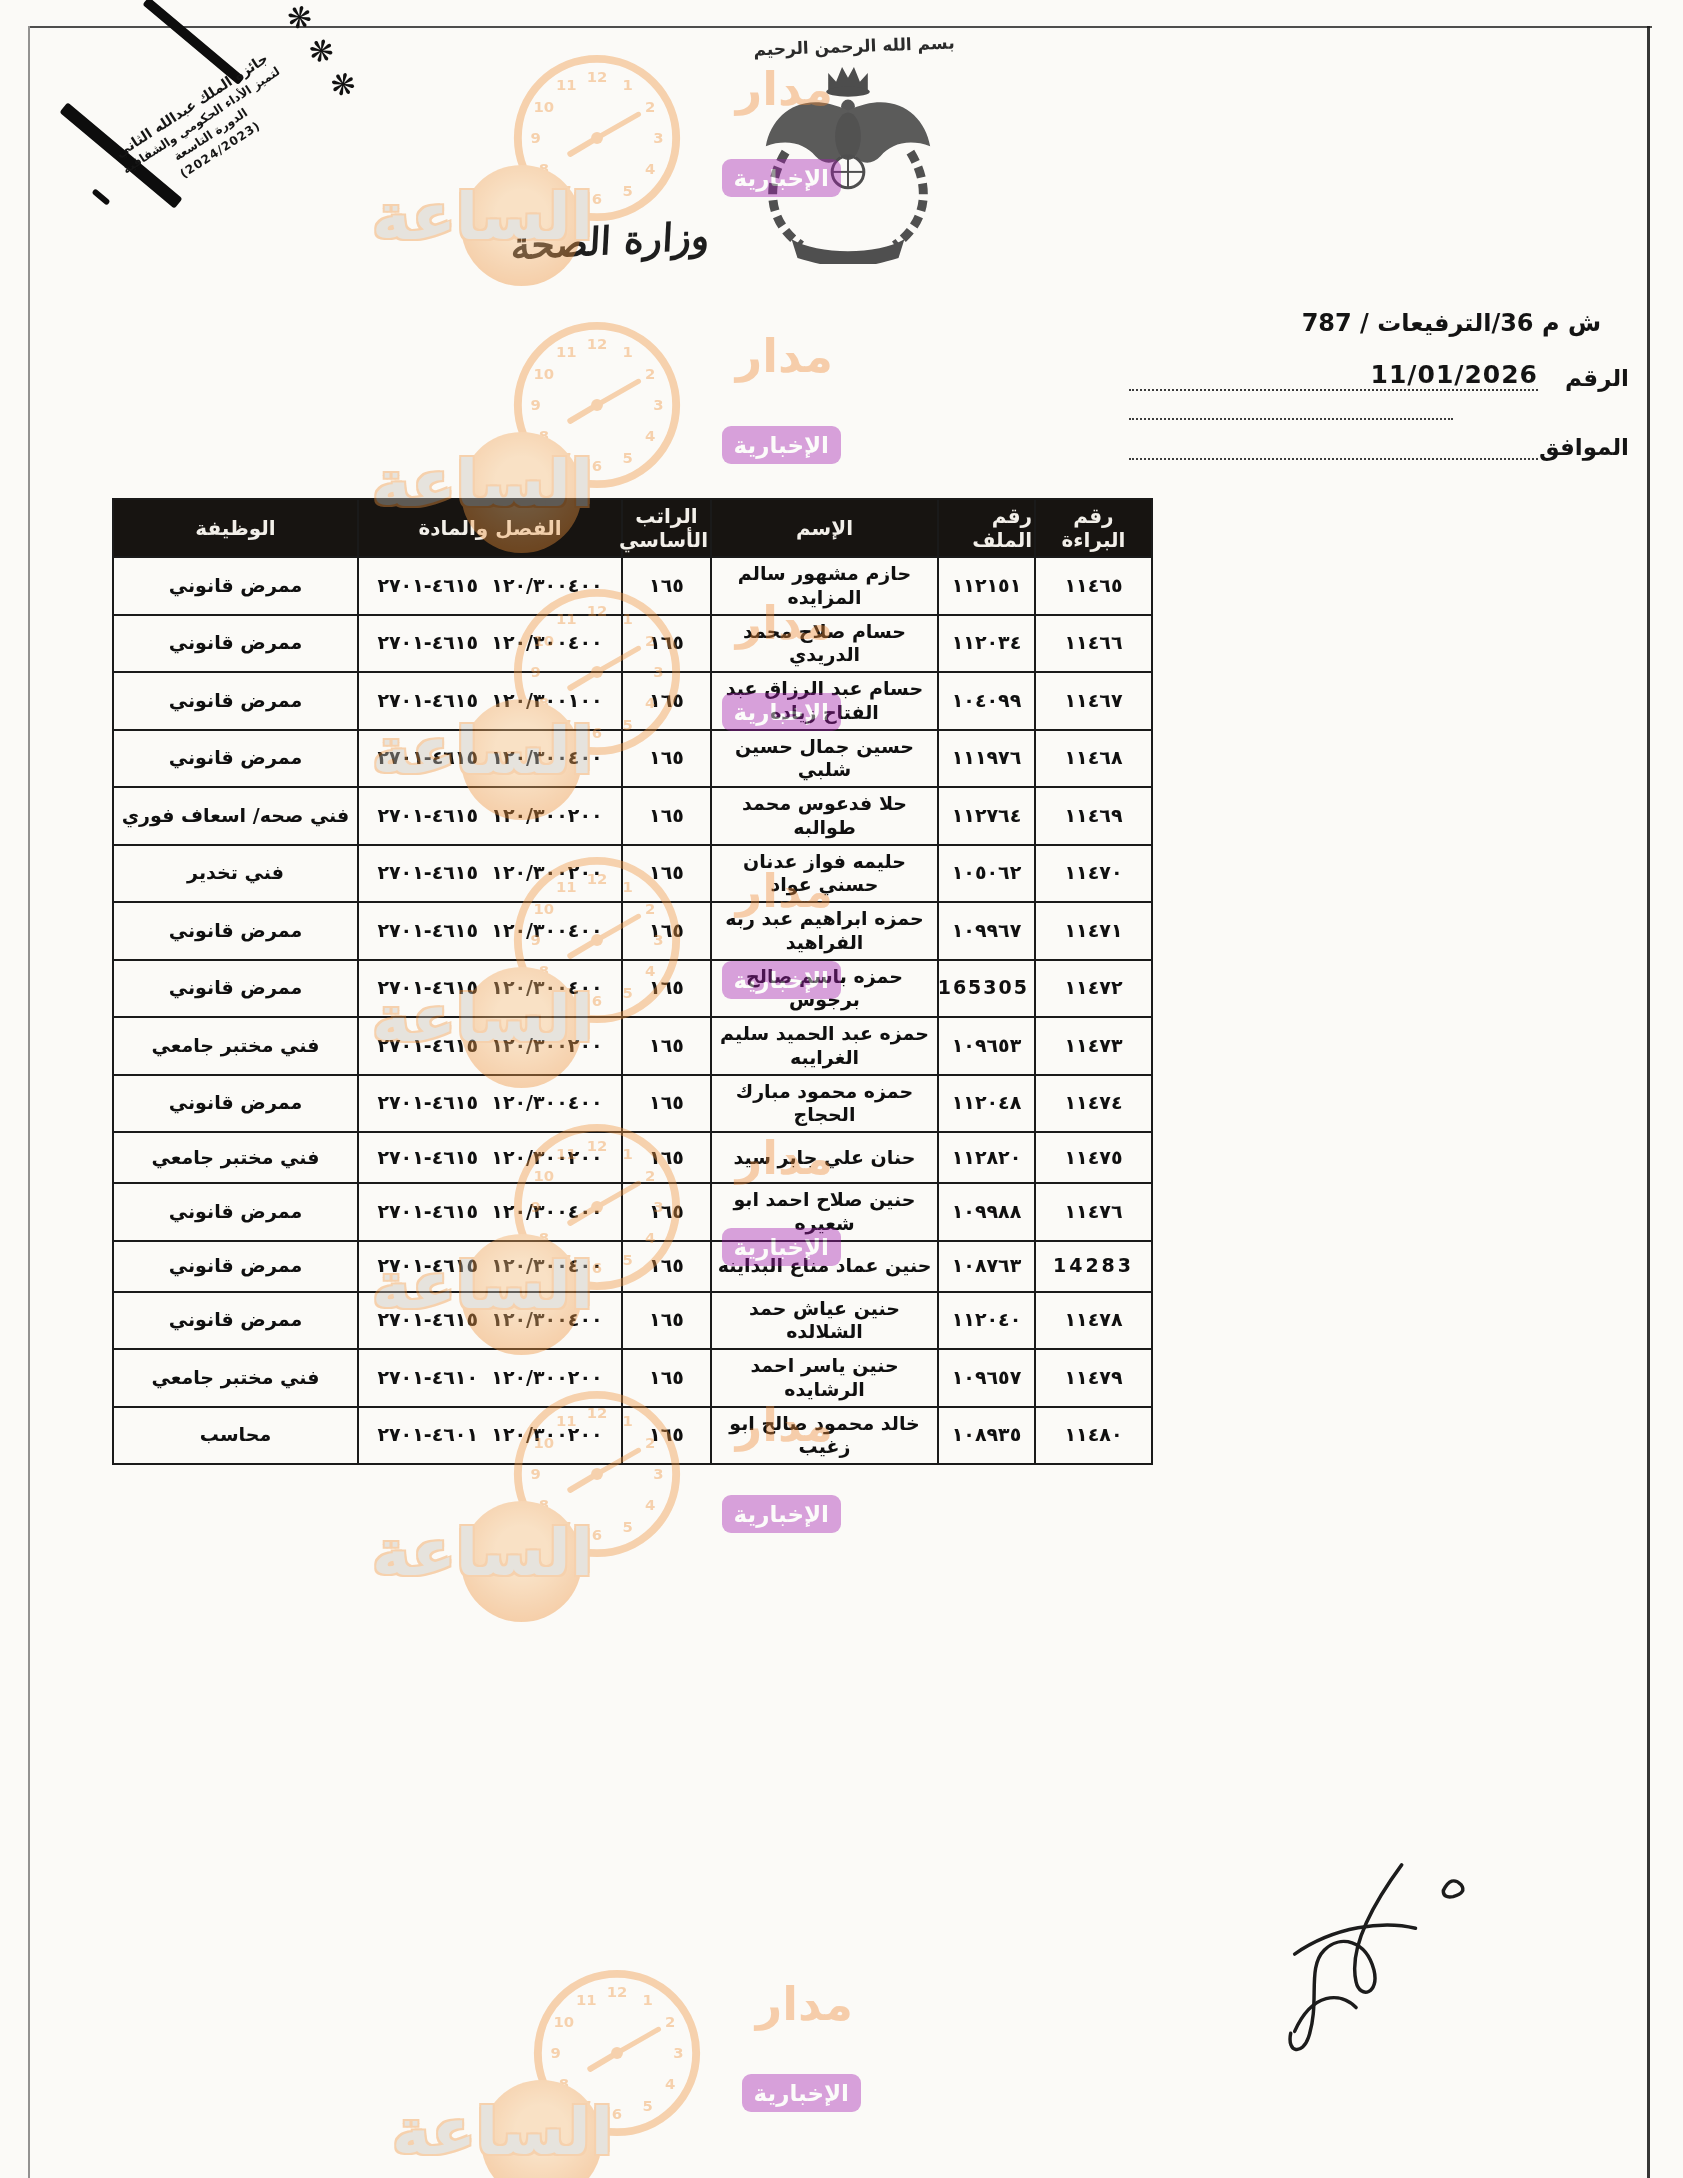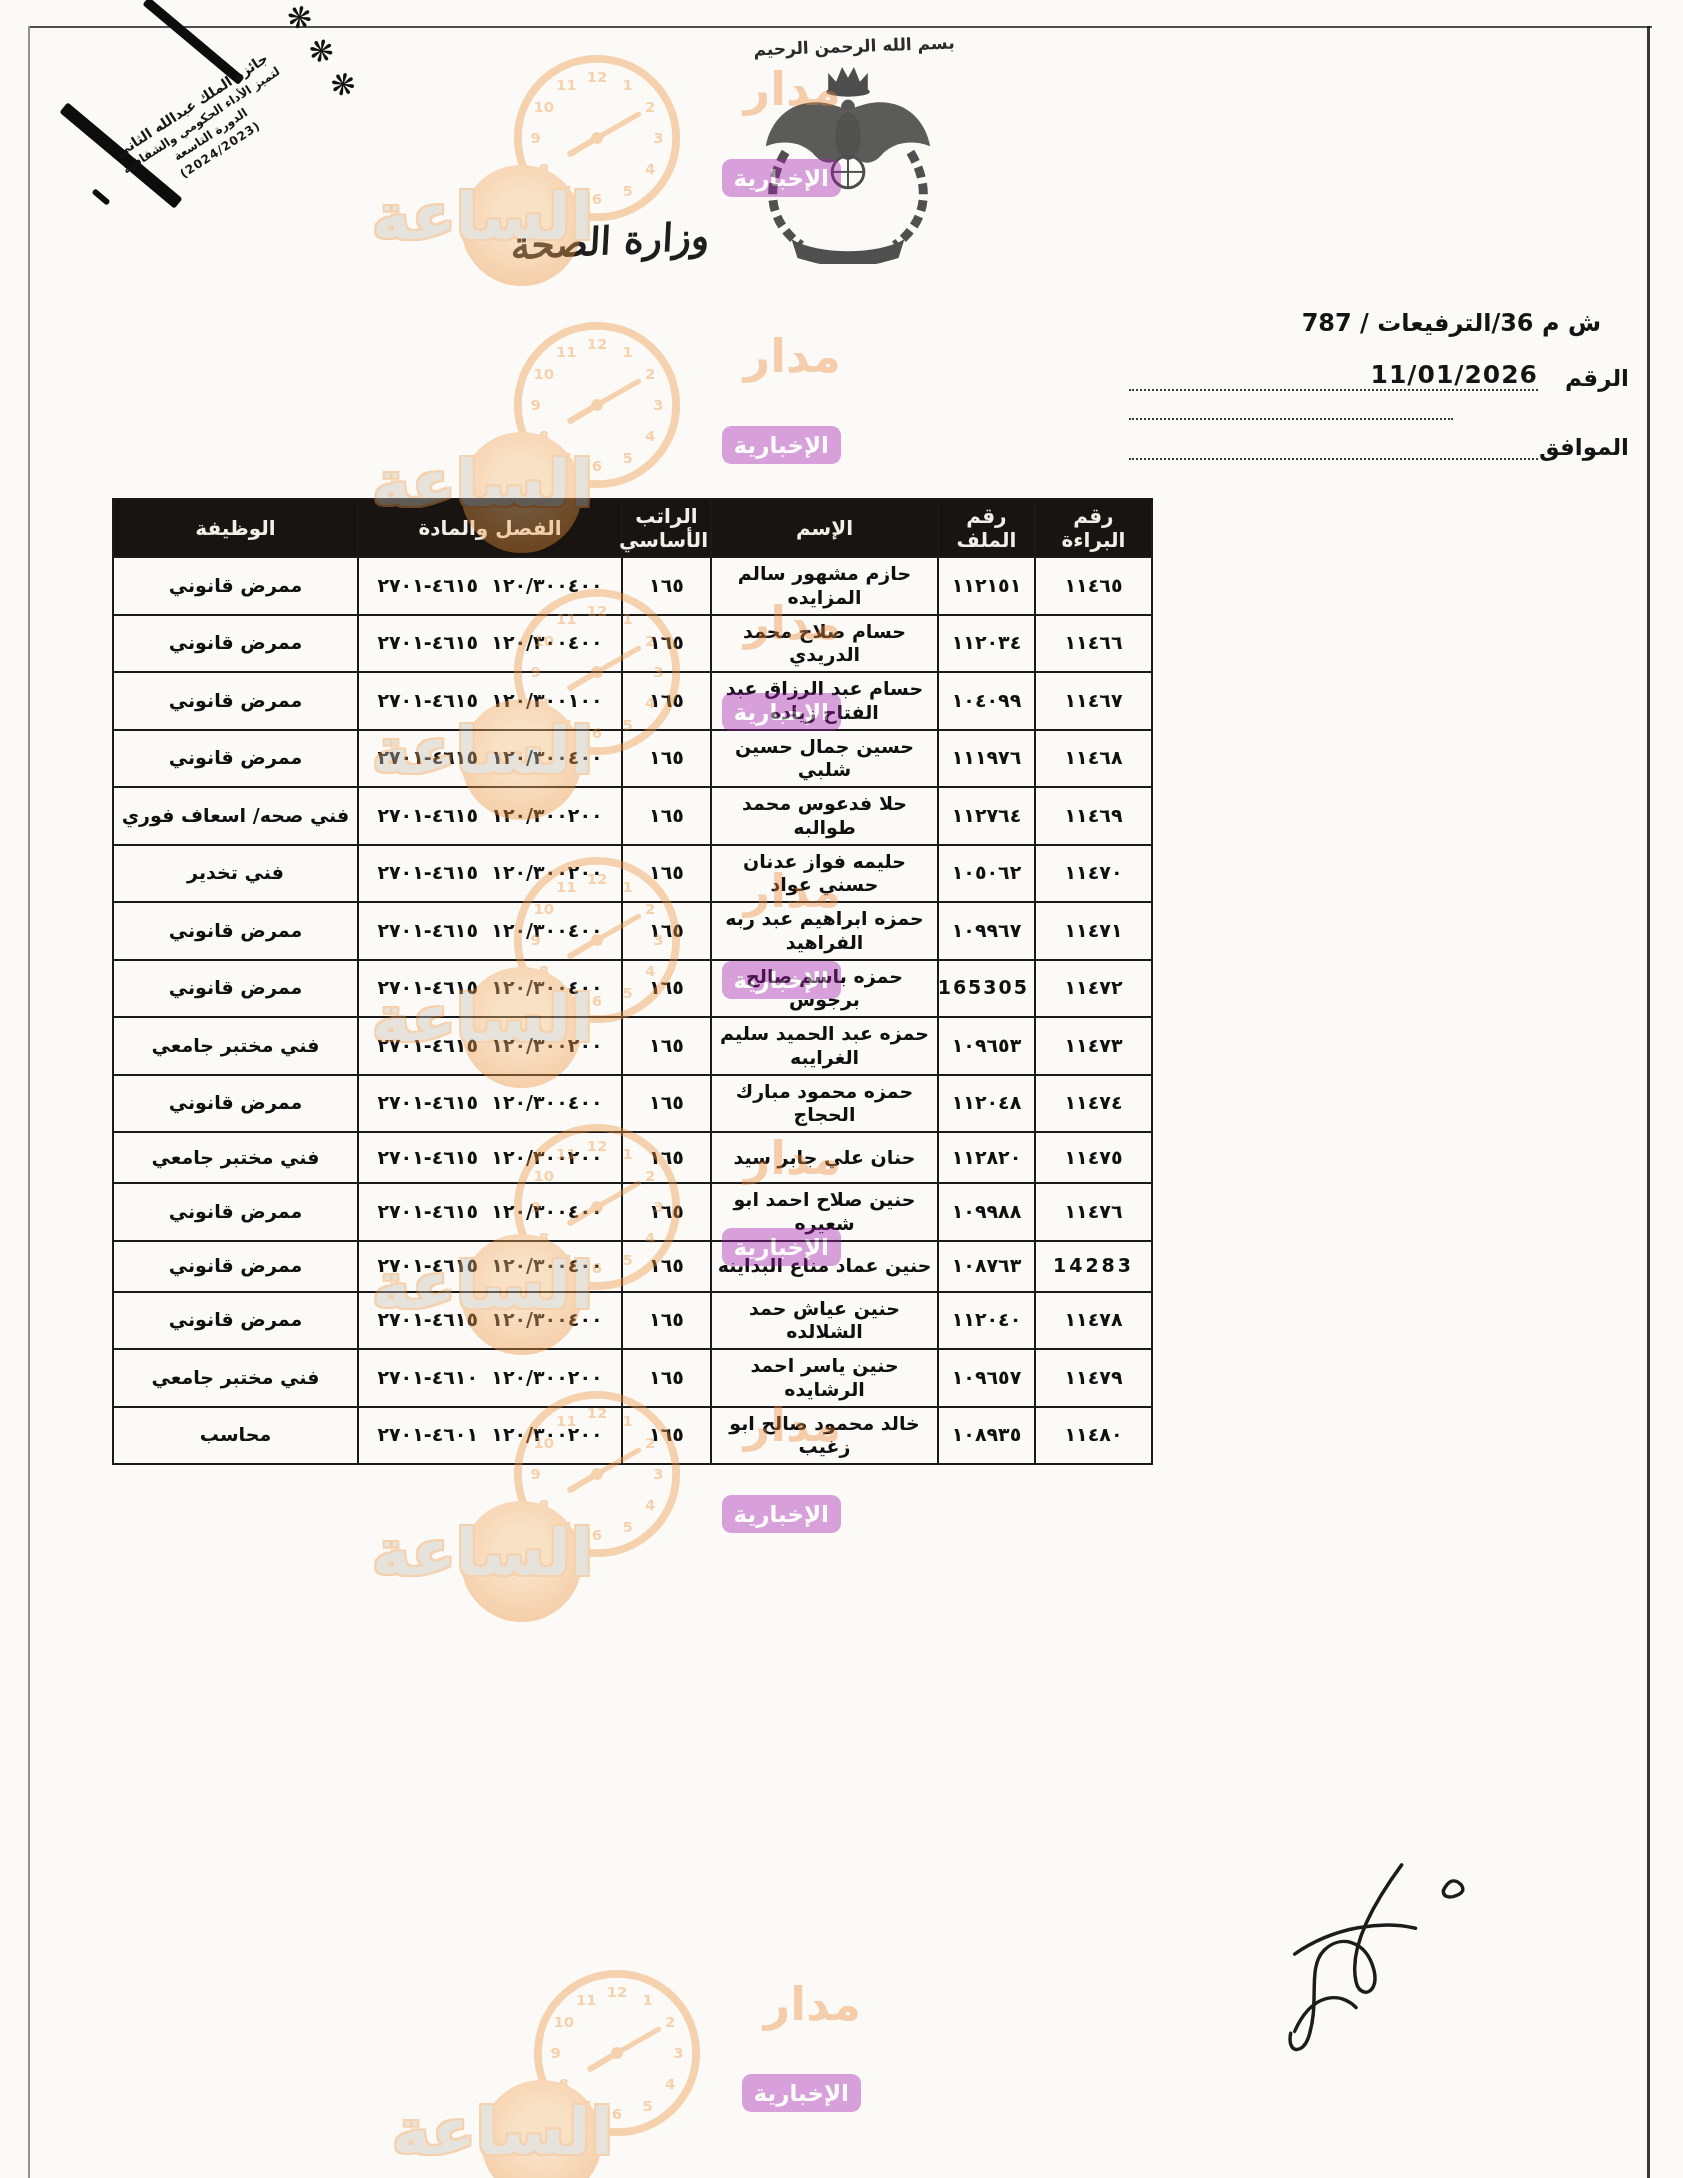--- a/index.html
+++ b/index.html
@@ -50,29 +50,29 @@
   
   .roster{position:absolute;top:498px;left:112px;width:1003px;border-collapse:collapse;
     direction:rtl;z-index:5;table-layout:fixed;}
   .roster th,.roster td{border:2.5px solid #1a1a1a;font-weight:bold;}
   .roster th{background:#171411;color:#f2efe9;font-size:20px;line-height:1.2;
     padding:4px 2px;height:48px;}
   .roster td{font-size:19px;color:#101010;text-align:center;padding:4px 5px;
     line-height:1.25;}
   .roster tr{height:51px;}
   .col-decree{width:111px;letter-spacing:3px;}
-  .col-file{width:91px;letter-spacing:2px;}
+  .col-file{width:91px;letter-spacing:2px;text-align:right;}
   .col-name{width:221px;}
   .col-salary{width:83px;letter-spacing:2px;}
   .col-chapter{width:258px;direction:ltr;white-space:pre;font-size:18px;letter-spacing:1px;}
   .col-job{width:239px;}
   
   .wm{position:absolute;width:475px;height:262px;opacity:.40;pointer-events:none;z-index:6;}
   .wm .clock{position:absolute;left:137px;top:4px;}
-  .wm .brand-top{position:absolute;right:0;top:22px;color:#ef8c3a;font-size:46px;
+  .wm .brand-top{position:absolute;right:8px;top:22px;color:#ef8c3a;font-size:46px;
     font-weight:bold;}
   .wm .disc{position:absolute;left:95px;top:125px;width:121px;height:121px;border-radius:50%;
     background:radial-gradient(circle at 50% 42%,#f7bd7c 0 28%,#ee9038 75%);}
   .wm .big-word{position:absolute;left:6px;top:139px;font-size:65px;font-weight:bold;
     color:#c8c2b8;text-shadow:2px 2px 0 #ef9540,-2px -2px 0 #ef9540,2px -2px 0 #ef9540,-2px 2px 0 #ef9540;}
   .wm .badge{position:absolute;right:0;top:119px;background:#a21caf;color:#ffffff;
     font-size:23px;font-weight:bold;padding:6px 12px;border-radius:9px;}
   
   .signature{position:absolute;left:1146px;top:1843px;z-index:7;}
 </style>

